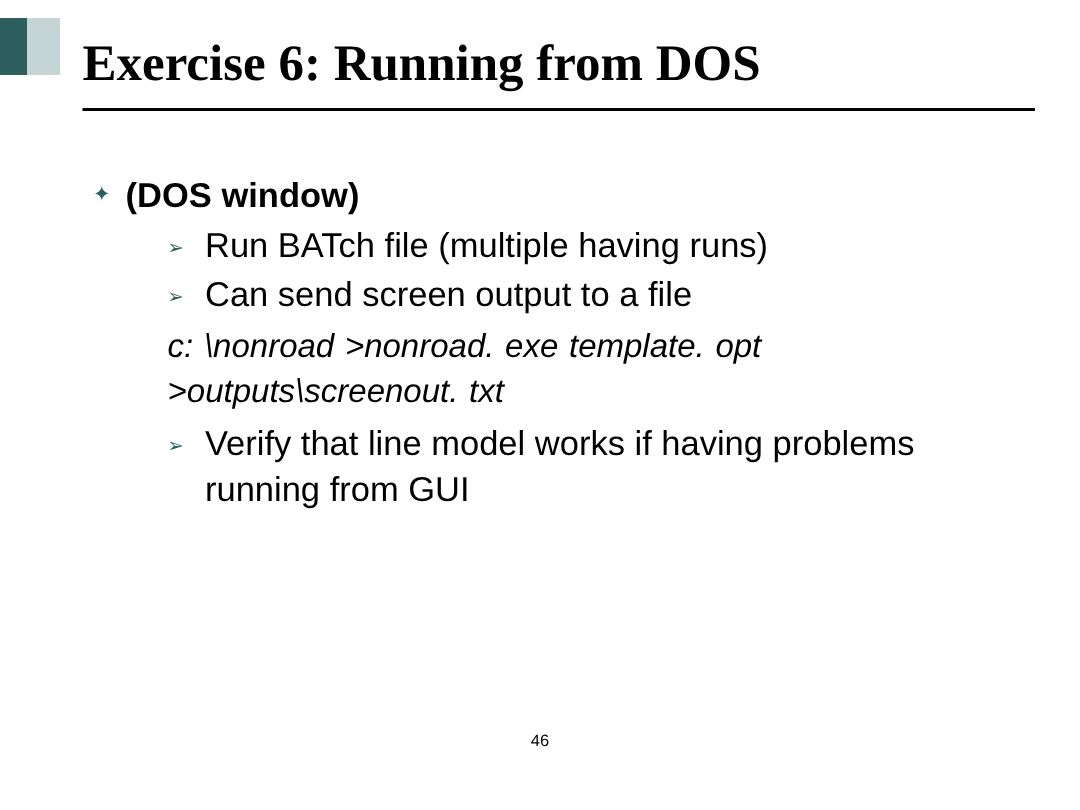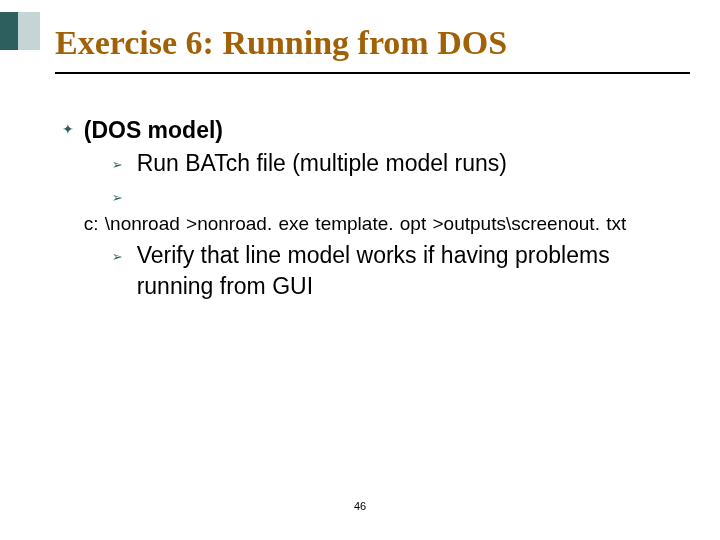--- a/index.html
+++ b/index.html
@@ -38,21 +38,21 @@
       height: 2px;
       background: #000;
     }
     .title {
       position: absolute;
       top: 24px;
       left: 55px;
       font-family: "Times New Roman", Times, serif;
       font-size: 34px;
       font-weight: bold;
-      color: #a16207;
+      color: #000000;
     }
     .content {
       position: absolute;
       top: 115px;
       left: 62px;
       right: 35px;
     }
     .main-bullet {
       display: flex;
       align-items: flex-start;
@@ -86,56 +86,59 @@
       color: #2d5f5f;
       margin-right: 14px;
       margin-top: 8px;
       flex-shrink: 0;
     }
     .sub-text {
       font-size: 23px;
       line-height: 1.35;
     }
     .code-line {
-      font-size: 19px;
+      margin-left: 28px;
+      font-size: 22px;
       margin-top: 4px;
       margin-bottom: 4px;
       word-spacing: 1px;
+      font-style: italic;
     }
     .page-number {
       position: absolute;
-      bottom: 28px;
+      bottom: 40px;
       left: 50%;
       transform: translateX(-50%);
       font-size: 11px;
       color: #000;
     }
   </style>
 </head>
 <body>
 
 <div class="top-bar"></div>
 <div class="top-bar-light"></div>
 
 <div class="title">Exercise 6: Running from DOS</div>
 <div class="header-line"></div>
 
 <div class="content">
   <div class="main-bullet">
     <span class="bullet-icon">✦</span>
     <div class="main-text">
-      <div class="bold">(DOS model)</div>
+      <div class="bold">(DOS window)</div>
 
       <div class="sub-items">
         <div class="sub-bullet">
           <span class="sub-icon">➢</span>
-          <span class="sub-text">Run BATch file (multiple model runs)</span>
+          <span class="sub-text">Run BATch file (multiple having runs)</span>
         </div>
         <div class="sub-bullet">
           <span class="sub-icon">➢</span>
+          <span class="sub-text">Can send screen output to a file</span>
         </div>
       </div>
 
       <div class="code-line">c: \nonroad &gt;nonroad. exe  template. opt  &gt;outputs\screenout. txt</div>
 
       <div class="sub-items">
         <div class="sub-bullet">
           <span class="sub-icon">➢</span>
           <span class="sub-text">Verify that line model works if having problems running from GUI</span>
         </div>

